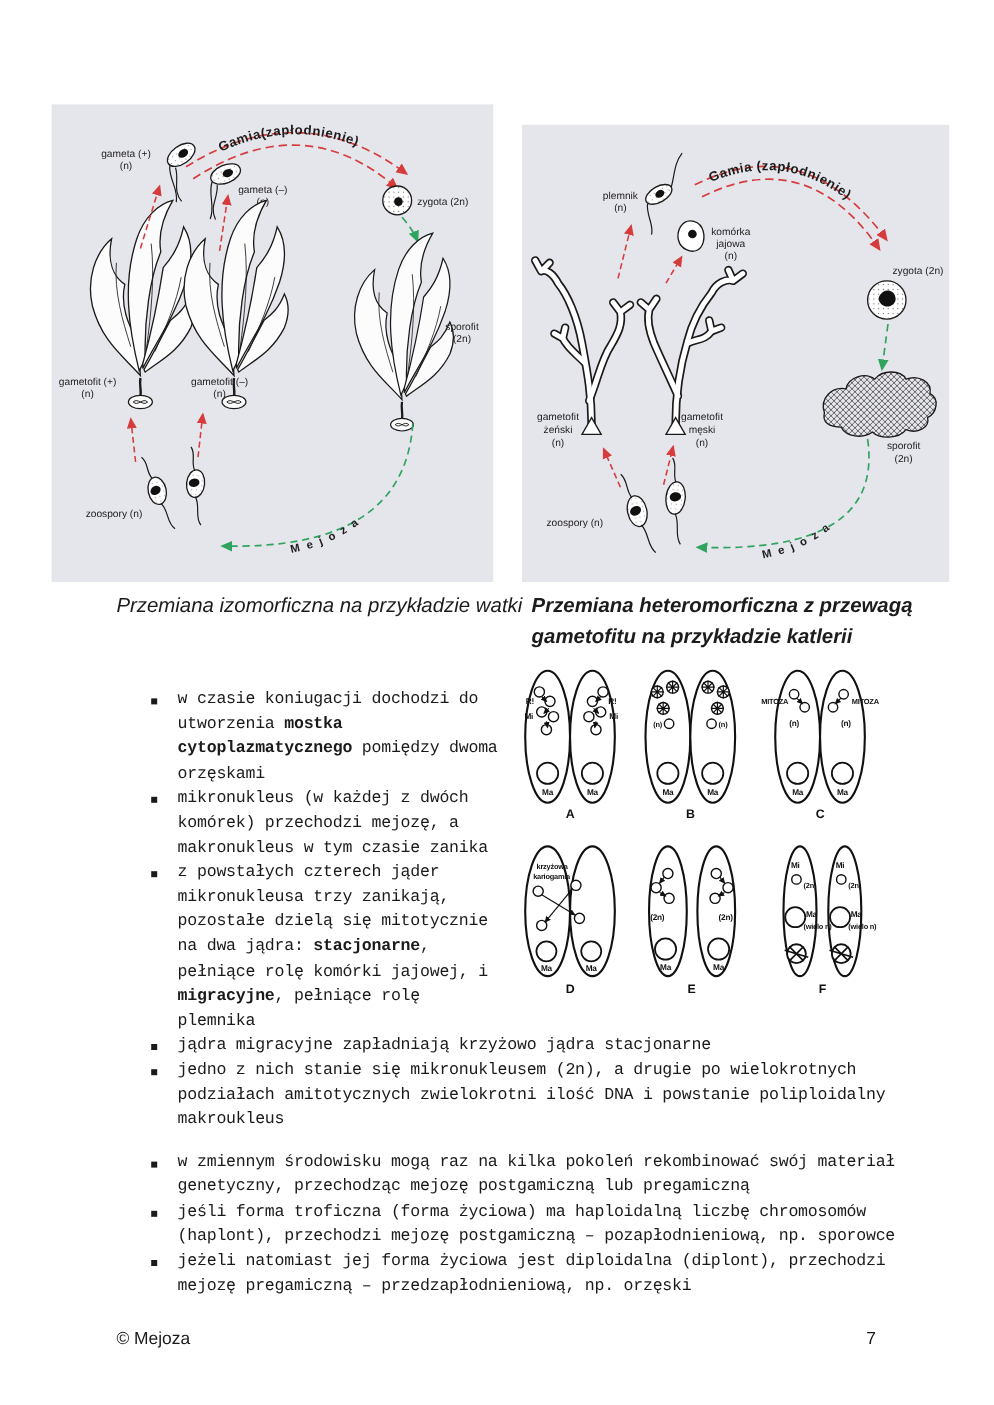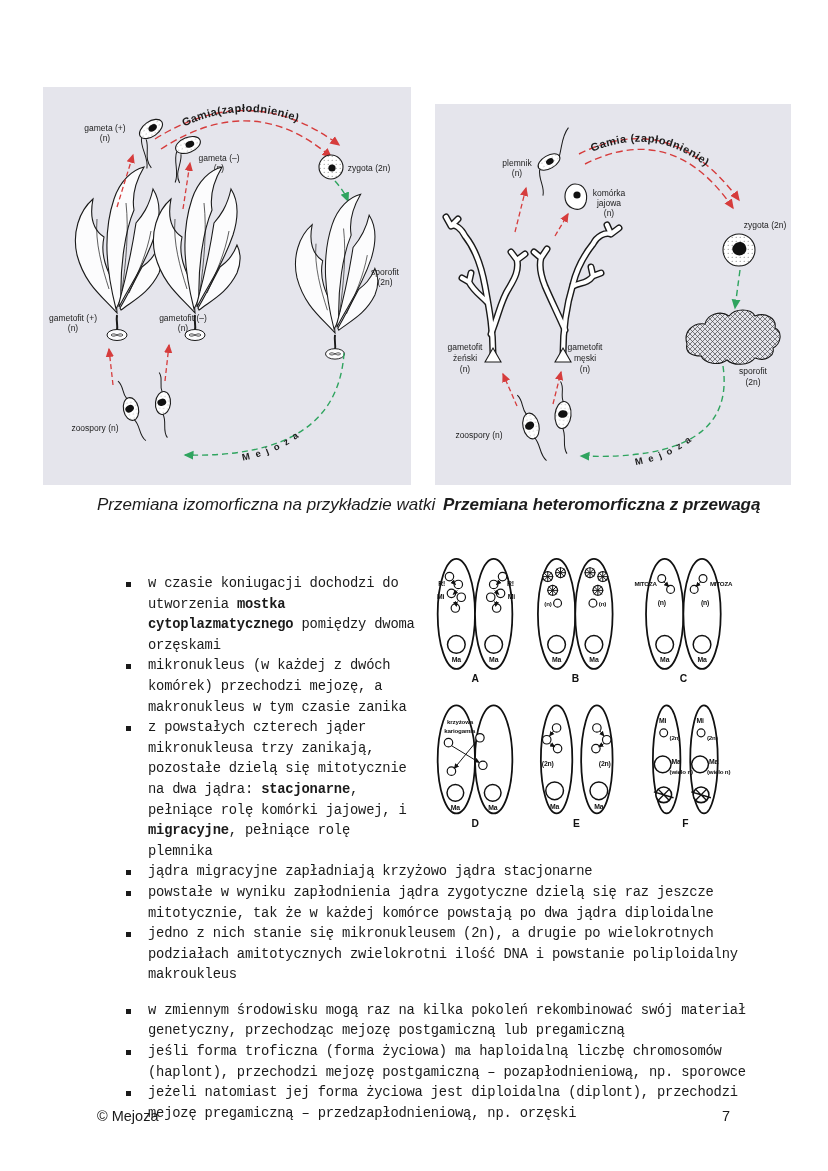--- a/index.html
+++ b/index.html
@@ -265,20 +265,21 @@
       <path class="red-arr" d="M118,300 L126,268" marker-end="url(#aR2)"></path>
 
       <path class="green-arc" d="M288,262 Q302,358 146,352" marker-end="url(#aG2)"></path>
       <text class="mej-text"><textPath href="#mejR" startOffset="20%">Mejoza</textPath></text>
     </svg>
   </div>
 
   <div id="cap-left" class="caption">Przemiana izomorficzna na przykładzie watki</div>
   <div id="cap-right" class="caption">
     <div>Przemiana heteromorficzna z przewagą</div>
+    <div>gametofitu na przykładzie katlerii</div>
   </div>
 
   <div id="content">
     <div id="conj-figure">
       <svg viewBox="0 0 330 290" width="330" height="285">
         <defs>
           <marker id="aK3" viewBox="0 0 6 6" refX="4.5" refY="3" markerWidth="6" markerHeight="6" orient="auto">
             <path d="M0,0.5 L5.5,3 L0,5.5 Z" fill="#111"></path>
             </marker>
           <g id="stN">
@@ -421,21 +422,20 @@
           <text class="letter" x="262" y="278">F</text>
         </g>
       </svg>
     </div>
 
     <ul class="bullets">
       <li><span>w czasie koniugacji dochodzi do utworzenia </span><b>mostka cytoplazmatycznego</b><span> pomiędzy dwoma orzęskami</span></li>
       <li><span>mikronukleus (w każdej z dwóch komórek) przechodzi mejozę, a makronukleus w tym czasie zanika</span></li>
       <li><span>z powstałych czterech jąder mikronukleusa trzy zanikają, pozostałe dzielą się mitotycznie na dwa jądra: </span><b>stacjonarne</b><span>, pełniące rolę komórki jajowej, i </span><b>migracyjne</b><span>, pełniące rolę plemnika</span></li>
       <li><span>jądra migracyjne zapładniają krzyżowo jądra stacjonarne</span></li>
-      <li><span>powstałe w wyniku zapłodnienia jądra zygotyczne dzielą się raz jeszcze mitotycznie, tak że w każdej komórce powstają po dwa jądra diploidalne</span></li>
       <li><span>jedno z nich stanie się mikronukleusem (2n), a drugie po wielokrotnych podziałach amitotycznych zwielokrotni ilość DNA i powstanie poliploidalny makroukleus</span></li>
       <li class="gap"><span>w zmiennym środowisku mogą raz na kilka pokoleń rekombinować swój materiał genetyczny, przechodząc mejozę postgamiczną lub pregamiczną</span></li>
       <li><span>jeśli forma troficzna (forma życiowa) ma haploidalną liczbę chromosomów (haplont), przechodzi mejozę postgamiczną – pozapłodnieniową, np. sporowce</span></li>
       <li><span>jeżeli natomiast jej forma życiowa jest diploidalna (diplont), przechodzi mejozę pregamiczną – przedzapłodnieniową, np. orzęski</span></li>
     </ul>
   </div>
 
   <div id="footer-left">© Mejoza</div>
   <div id="footer-page">7</div>
 

